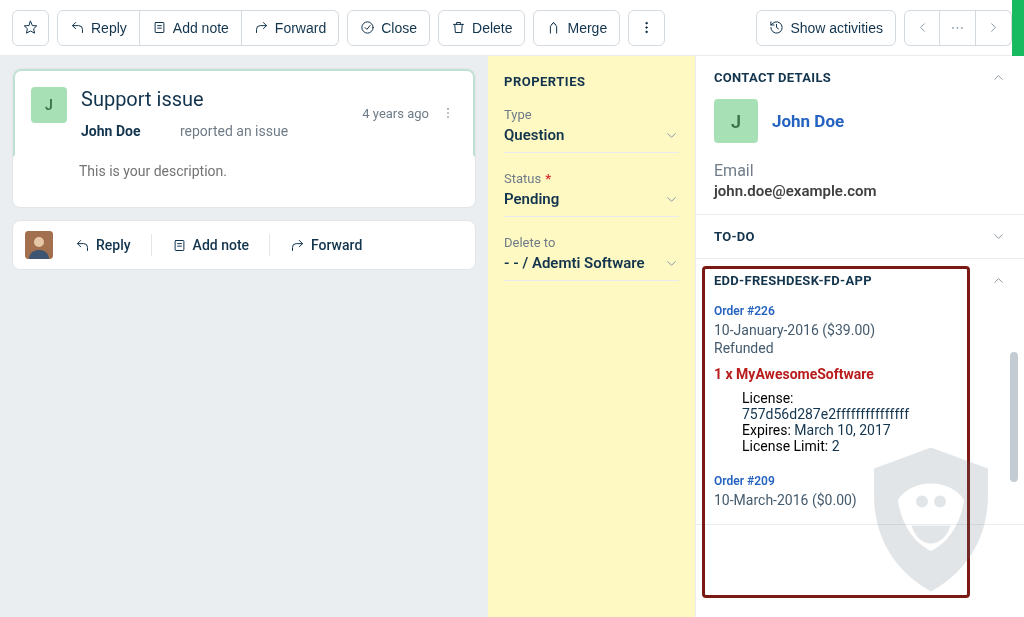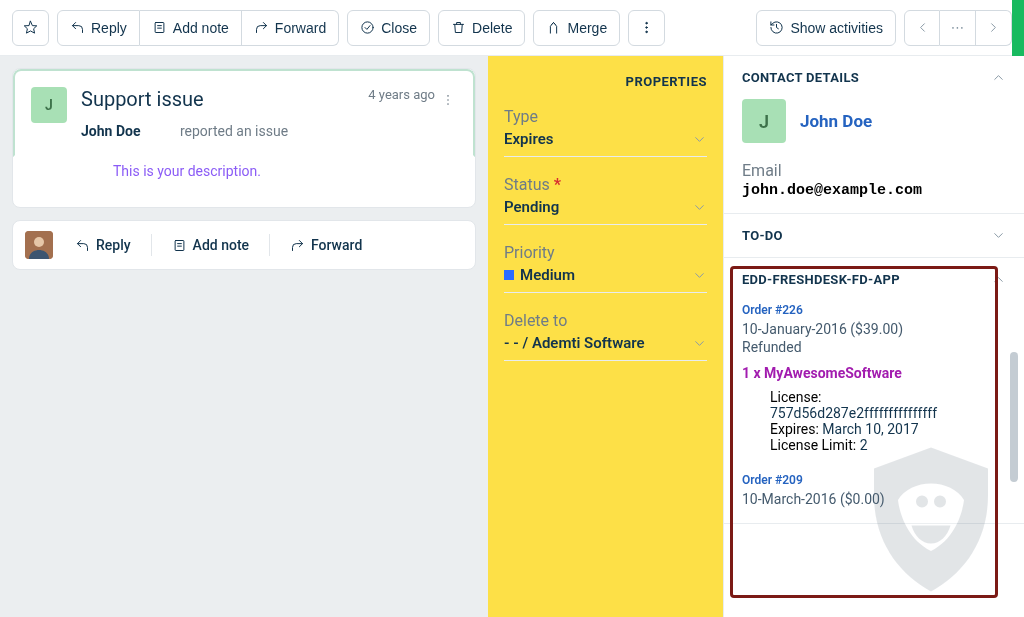--- a/index.html
+++ b/index.html
@@ -22,67 +22,67 @@
   .nav-btn:last-child  { border-radius: 0 6px 6px 0; }
   .nav-btn + .nav-btn { border-left: none; }
 
   
   .ico { width: 15px; height: 15px; display: inline-block; }
   .ico svg { width: 100%; height: 100%; stroke: currentColor; stroke-width: 1.6; fill: none; stroke-linecap: round; stroke-linejoin: round; }
 
   
   .body { display: flex; height: calc(617px - 56px); }
   .col-left    { width: 488px; background: #ebeef0; padding: 12px; overflow-y: auto; }
-  .col-middle  { width: 236px; border-right: 1px solid #e8ecef; padding: 18px 16px; background: #fde047; overflow-y: auto; text-align: right; }
+  .col-middle  { width: 208px; border-right: 1px solid #e8ecef; padding: 18px 16px; background: #fef9c3; overflow-y: auto; }
   .col-right   { flex: 1; background: #fff; overflow-y: auto; position: relative; }
 
   
   .card { background: #fff; border: 1px solid #e2e6ea; border-radius: 8px; }
   .conv-card { margin-bottom: 12px; }
   .conv-head { display: flex; padding: 16px; border: 2px solid #bfe2d0; border-radius: 8px 8px 0 0; border-bottom-color: transparent; }
   .avatar { width: 36px; height: 36px; border-radius: 4px; background: #a8e0b5; color: #3d724a; display: flex; align-items: center; justify-content: center; font-weight: 600; margin-right: 14px; flex-shrink: 0; }
   .conv-title { font-size: 20px; font-weight: 400; color: #12344d; margin-bottom: 12px; }
   .conv-sub .who { font-weight: 700; color: #12344d; }
   .conv-sub .act { color: #6f7c87; margin-left: 36px; }
-  .conv-meta { margin-left: auto; display: flex; align-items: flex-start; gap: 4px; color: #6f7c87; font-size: 13px; }
+  .conv-meta { margin-left: auto; display: flex; align-items: center; gap: 10px; color: #6f7c87; font-size: 13px; }
   .kebab { width: 18px; height: 26px; color: #6f7c87; display: inline-flex; align-items: center; justify-content: center; cursor: pointer; }
-  .conv-body { padding: 6px 16px 28px 66px; color: #8b5cf6; margin-left: 34px; }
+  .conv-body { padding: 6px 16px 28px 66px; color: #737373; }
 
   .reply-bar { display: flex; align-items: center; padding: 10px 12px; gap: 4px; }
   .reply-bar .mini-avatar { width: 28px; height: 28px; border-radius: 4px; background: #b9876a; margin-right: 6px; overflow: hidden; }
   .reply-bar .mini-avatar svg{width:100%;height:100%}
   .reply-btn { display: inline-flex; align-items: center; gap: 6px; padding: 6px 12px; border-radius: 6px; color: #12344d; cursor: pointer; font-weight: 500; }
   .reply-sep { width: 1px; height: 22px; background: #e2e6ea; margin: 0 4px; }
 
   
   .sec-title { font-size: 13px; font-weight: 700; letter-spacing: .5px; color: #12344d; margin-bottom: 18px; }
   .prop { margin-bottom: 18px; }
-  .prop-label { font-size: 16px; color: #6f7c87; margin-bottom: 4px; display: flex; align-items: center; gap: 4px; }
+  .prop-label { font-size: 13px; color: #6f7c87; margin-bottom: 4px; display: flex; align-items: center; gap: 4px; }
   .prop-label .req { color: #d72d30; font-weight: 700; }
   .prop-value-row { display: flex; align-items: center; justify-content: space-between; border-bottom: 1px solid #e8ecef; padding-bottom: 8px; cursor: pointer; }
   .prop-value { font-weight: 600; color: #12344d; font-size: 15px; display: flex; align-items: center; gap: 6px; }
   .prio-dot { width: 10px; height: 10px; background: #2b6cff; display: inline-block; }
   .chev { color: #8a9aa6; }
 
   
   .panel { border-bottom: 1px solid #e8ecef; padding: 14px 18px; }
   .panel-head { display: flex; align-items: center; justify-content: space-between; cursor: pointer; }
   .panel-title { font-size: 13px; font-weight: 700; letter-spacing: .3px; color: #12344d; }
   .contact-row { display: flex; align-items: center; gap: 14px; margin-top: 14px; }
   .contact-avatar { width: 44px; height: 44px; border-radius: 4px; background: #a8e0b5; color: #3d724a; display: flex; align-items: center; justify-content: center; font-weight: 600; font-size: 18px; }
   .contact-name { color: #2563c0; font-weight: 700; font-size: 17px; cursor: pointer; }
   .contact-field-label { color: #6f7c87; font-size: 16px; margin-top: 18px; }
-  .contact-field-value { font-weight: 600; color: #000000; font-size: 15px; margin-top: 2px; font-family: Liberation Mono, monospace; }
+  .contact-field-value { font-weight: 600; color: #404040; font-size: 15px; margin-top: 2px; }
 
   
   .app-highlight { position: absolute; border: 3px solid #7b1a15; border-radius: 4px; pointer-events: none; }
   .app-panel { padding-top: 14px; }
   .order-link { color: #2563c0; font-weight: 600; font-size: 12px; margin-bottom: 4px; display: inline-block; cursor: pointer; }
   .order-meta { color: #445a6d; font-size: 14px; margin-bottom: 2px;}
-  .order-line { color: #a21caf; font-weight: 700; margin-top: 10px; }
+  .order-line { color: #b91c1c; font-weight: 700; margin-top: 10px; }
   .license-block { padding-left: 28px; margin-top: 8px; font-size: 14px; color: #12344d; }
   .license-block .lbl { color: #000000; }
   .order + .order { margin-top: 18px; }
 
   
   .watermark { position: absolute; right: 18px; bottom: 14px; width: 150px; height: 170px; opacity: .18; pointer-events: none; }
   .watermark svg { width: 100%; height: 100%; fill: #647380; }
 
   
   .fake-scroll { position: absolute; right: 6px; top: 296px; width: 8px; height: 130px; background: #c4ccd3; border-radius: 4px; }
@@ -245,52 +245,40 @@
       </div>
     </div>
   </div>
 
   <div class="col-middle">
     <div class="sec-title">PROPERTIES</div>
 
     <div class="prop">
       <div class="prop-label">Type</div>
       <div class="prop-value-row">
-        <span class="prop-value">Expires</span>
+        <span class="prop-value">Question</span>
         <span class="ico chev"><svg viewBox="0 0 24 24">
               <polyline points="6 9 12 15 18 9"></polyline>
             </svg></span>
       </div>
     </div>
 
     <div class="prop">
       <div class="prop-label">
         <span>Status</span>
         <span class="req">*</span>
       </div>
       <div class="prop-value-row">
         <span class="prop-value">Pending</span>
         <span class="ico chev"><svg viewBox="0 0 24 24">
               <polyline points="6 9 12 15 18 9"></polyline>
             </svg></span>
       </div>
     </div>
 
-    <div class="prop">
-      <div class="prop-label">Priority</div>
-      <div class="prop-value-row">
-        <span class="prop-value">
-            <span class="prio-dot"></span>
-            <span>Medium</span>
-          </span>
-        <span class="ico chev"><svg viewBox="0 0 24 24">
-              <polyline points="6 9 12 15 18 9"></polyline>
-            </svg></span>
-      </div>
-    </div>
 
     <div class="prop">
       <div class="prop-label">Delete to</div>
       <div class="prop-value-row">
         <span class="prop-value">- - / Ademti Software</span>
         <span class="ico chev"><svg viewBox="0 0 24 24">
               <polyline points="6 9 12 15 18 9"></polyline>
             </svg></span>
       </div>
     </div>

